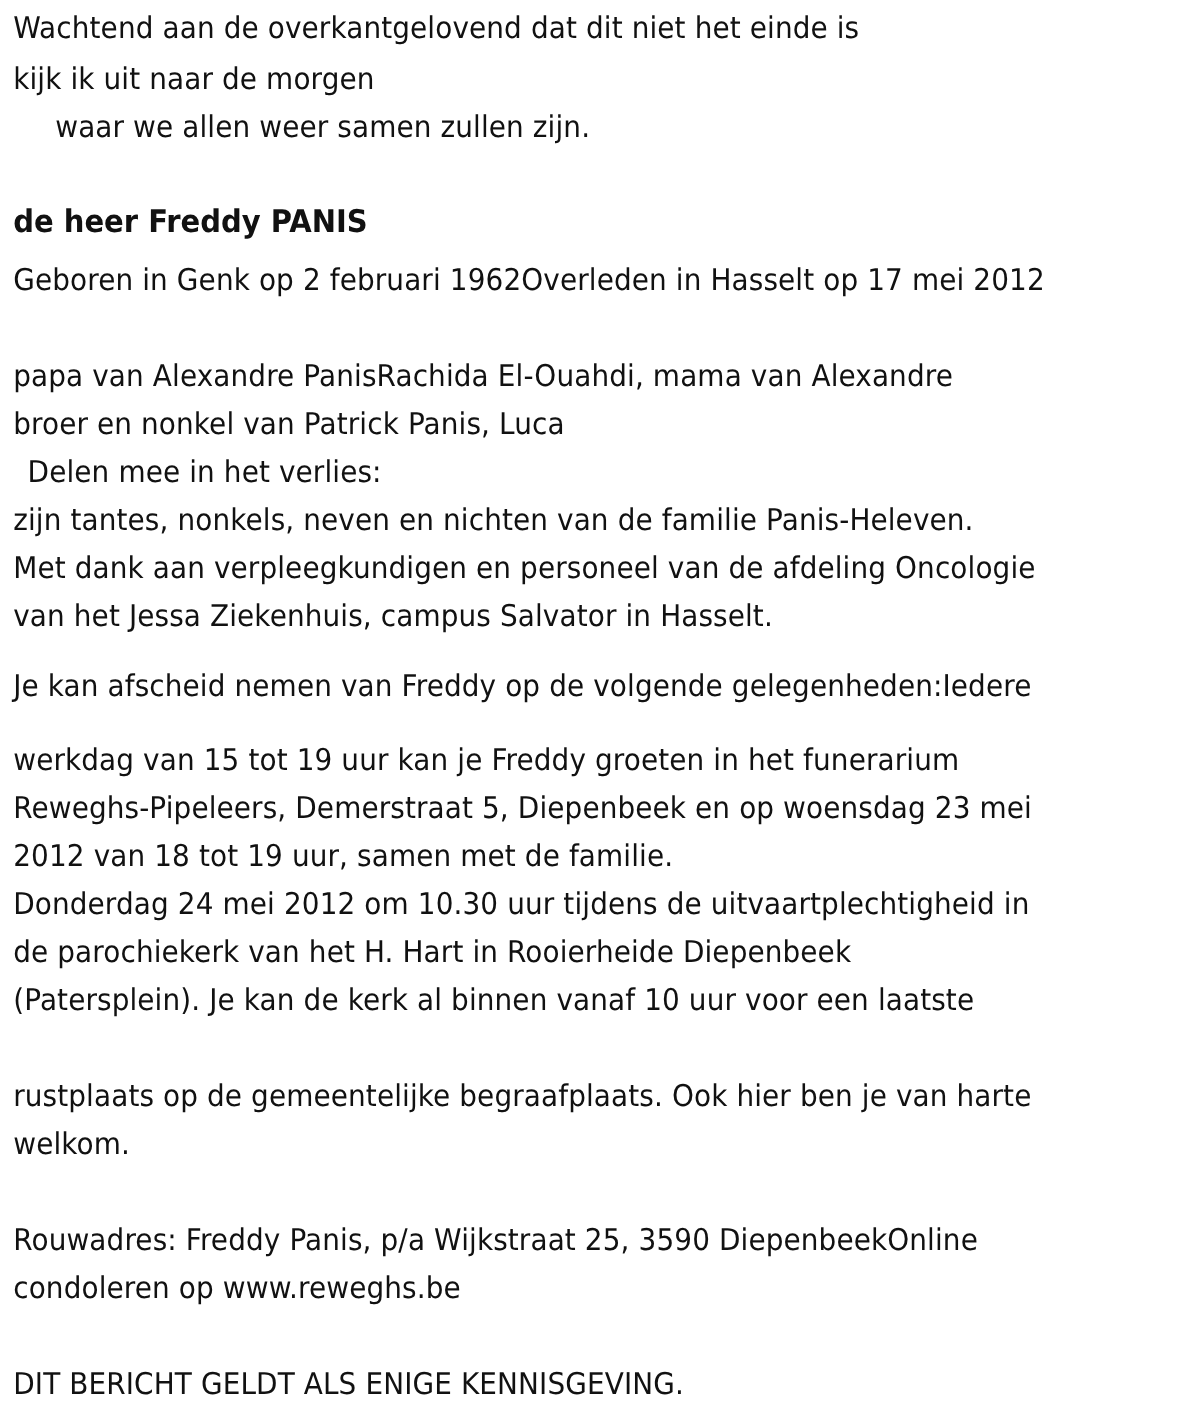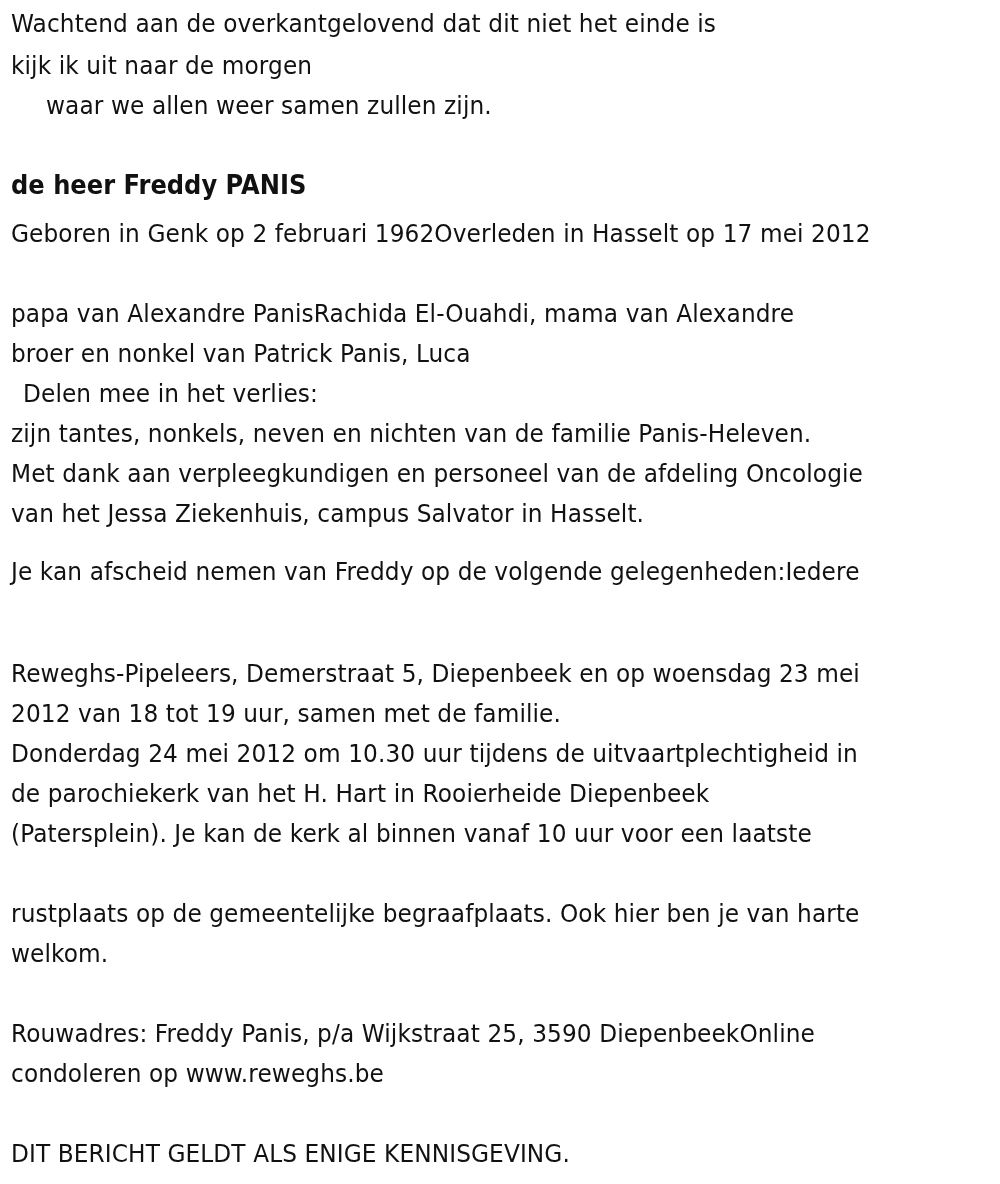--- a/index.html
+++ b/index.html
@@ -53,20 +53,21 @@
   <div class="line" style="top:214px;"><span class="condensed" style="transform:scaleX(0.93);">Geboren in Genk op 2 februari 1962Overleden in Hasselt op 17 mei 2012</span></div>
 
   <div class="line" style="top:294px;"><span class="condensed" style="transform:scaleX(0.93);">papa van Alexandre PanisRachida El-Ouahdi, mama van Alexandre</span></div>
   <div class="line" style="top:334px;"><span class="condensed" style="transform:scaleX(0.93);">broer en nonkel van Patrick Panis, Luca</span></div>
   <div class="line" style="top:374px;margin-left:12px;"><span class="condensed" style="transform:scaleX(0.93);">Delen mee in het verlies:</span></div>
   <div class="line" style="top:454px;"><span class="condensed" style="transform:scaleX(0.93);">Met dank aan verpleegkundigen en personeel van de afdeling Oncologie</span></div>
   <div class="line" style="top:414px;"><span class="condensed" style="transform:scaleX(0.93);">zijn tantes, nonkels, neven en nichten van de familie Panis-Heleven.</span></div>
   <div class="line" style="top:494px;"><span class="condensed" style="transform:scaleX(0.93);">van het Jessa Ziekenhuis, campus Salvator in Hasselt.</span></div>
 
   <div class="line" style="top:552px;"><span class="condensed" style="transform:scaleX(0.93);">Je kan afscheid nemen van Freddy op de volgende gelegenheden:Iedere</span></div>
+  <div class="line" style="top:614px;"><span class="condensed" style="transform:scaleX(0.93);">werkdag van 15 tot 19 uur kan je Freddy groeten in het funerarium</span></div>
   <div class="line" style="top:654px;"><span class="condensed" style="transform:scaleX(0.93);">Reweghs-Pipeleers, Demerstraat 5, Diepenbeek en op woensdag 23 mei</span></div>
   <div class="line" style="top:694px;"><span class="condensed" style="transform:scaleX(0.93);">2012 van 18 tot 19 uur, samen met de familie.</span></div>
   <div class="line" style="top:734px;"><span class="condensed" style="transform:scaleX(0.93);">Donderdag 24 mei 2012 om 10.30 uur tijdens de uitvaartplechtigheid in</span></div>
   <div class="line" style="top:774px;"><span class="condensed" style="transform:scaleX(0.93);">de parochiekerk van het H. Hart in Rooierheide Diepenbeek</span></div>
   <div class="line" style="top:814px;"><span class="condensed" style="transform:scaleX(0.93);">(Patersplein). Je kan de kerk al binnen vanaf 10 uur voor een laatste</span></div>
   <div class="line" style="top:894px;"><span class="condensed" style="transform:scaleX(0.93);">rustplaats op de gemeentelijke begraafplaats. Ook hier ben je van harte</span></div>
   <div class="line" style="top:934px;"><span class="condensed" style="transform:scaleX(0.93);">welkom.</span></div>
 
   <div class="line" style="top:1014px;"><span class="condensed" style="transform:scaleX(0.93);">Rouwadres: Freddy Panis, p/a Wijkstraat 25, 3590 DiepenbeekOnline</span></div>
   <div class="line" style="top:1054px;"><span class="condensed" style="transform:scaleX(0.93);">condoleren op www.reweghs.be</span></div>

